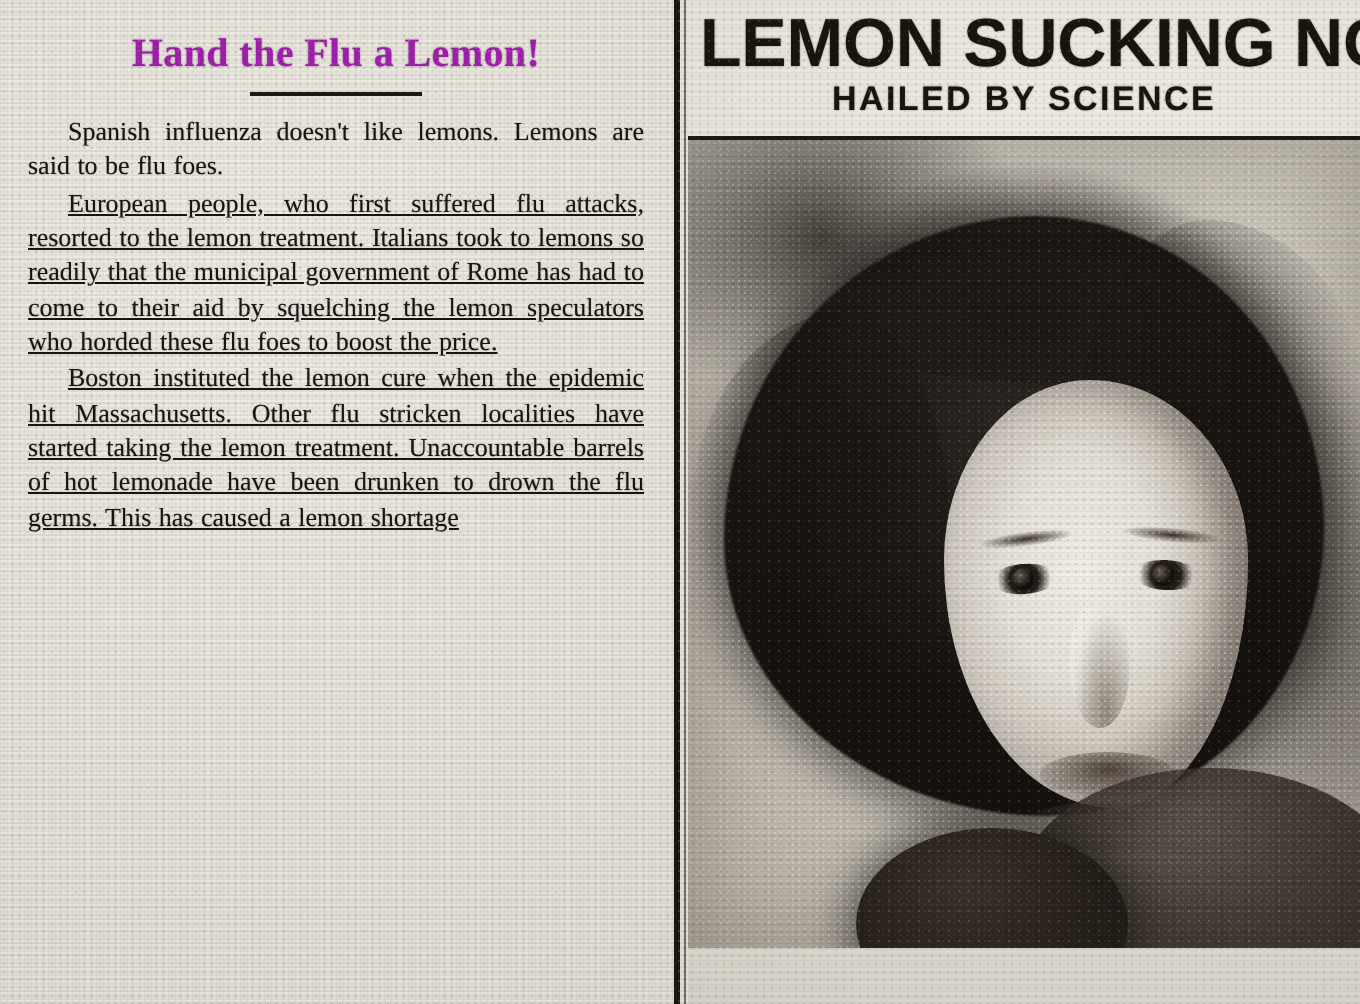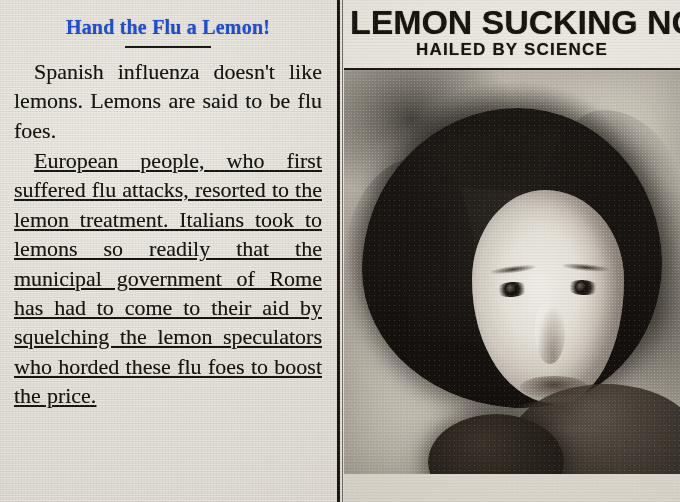--- a/index.html
+++ b/index.html
@@ -49,33 +49,33 @@
   }
   .col-inner {
     padding: 6px 16px 0 14px;
   }
   .headline {
     text-align: center;
     font-family: "Liberation Serif", serif;
     font-weight: bold;
     font-size: 20px;
     letter-spacing: .2px;
-    color: #1d4ed8;
+    color: #a21caf;
     margin: 10px 0 4px 0;
     text-shadow: 0 0 1px rgba(0,0,0,.45);
   }
   .rule {
     width: 86px;
     height: 2px;
     background: #1b1916;
     margin: 7px auto 9px auto;
   }
   .body-text p {
     margin: 0;
-    font-size: 22px;
+    font-size: 13px;
     line-height: 1.335;
     color: #17150f;
     text-align: justify;
     text-indent: 20px;
     text-shadow: 0 0 .6px rgba(0,0,0,.4);
     word-spacing: .5px;
   }
   .body-text p + p { margin-top: 1px; text-decoration: underline; }
 
   
@@ -295,20 +295,21 @@
 <div id="page">
   <div class="paper"></div>
 
   <div class="left-col">
     <div class="col-inner">
       <div class="headline">Hand the Flu a Lemon!</div>
       <div class="rule"></div>
       <div class="body-text">
         <p>Spanish influenza doesn't like lemons. Lemons are said to be flu foes.</p>
         <p>European people, who first suffered flu attacks, resorted to the lemon treatment. Italians took to lemons so readily that the municipal government of Rome has had to come to their aid by squelching the lemon speculators who horded these flu foes to boost the price.</p>
+        <p>Boston instituted the lemon cure when the epidemic hit Massachusetts. Other flu stricken localities have started taking the lemon treatment. Unaccountable barrels of hot lemonade have been drunken to drown the flu germs. This has caused a lemon shortage</p>
       </div>
     </div>
   </div>
 
   <div class="col-divider"></div>
   <div class="col-divider-2"></div>
 
   <div class="right-col">
     <div class="deck">
       <div class="deck-line l1">LEMON SUCKING NOW</div>

